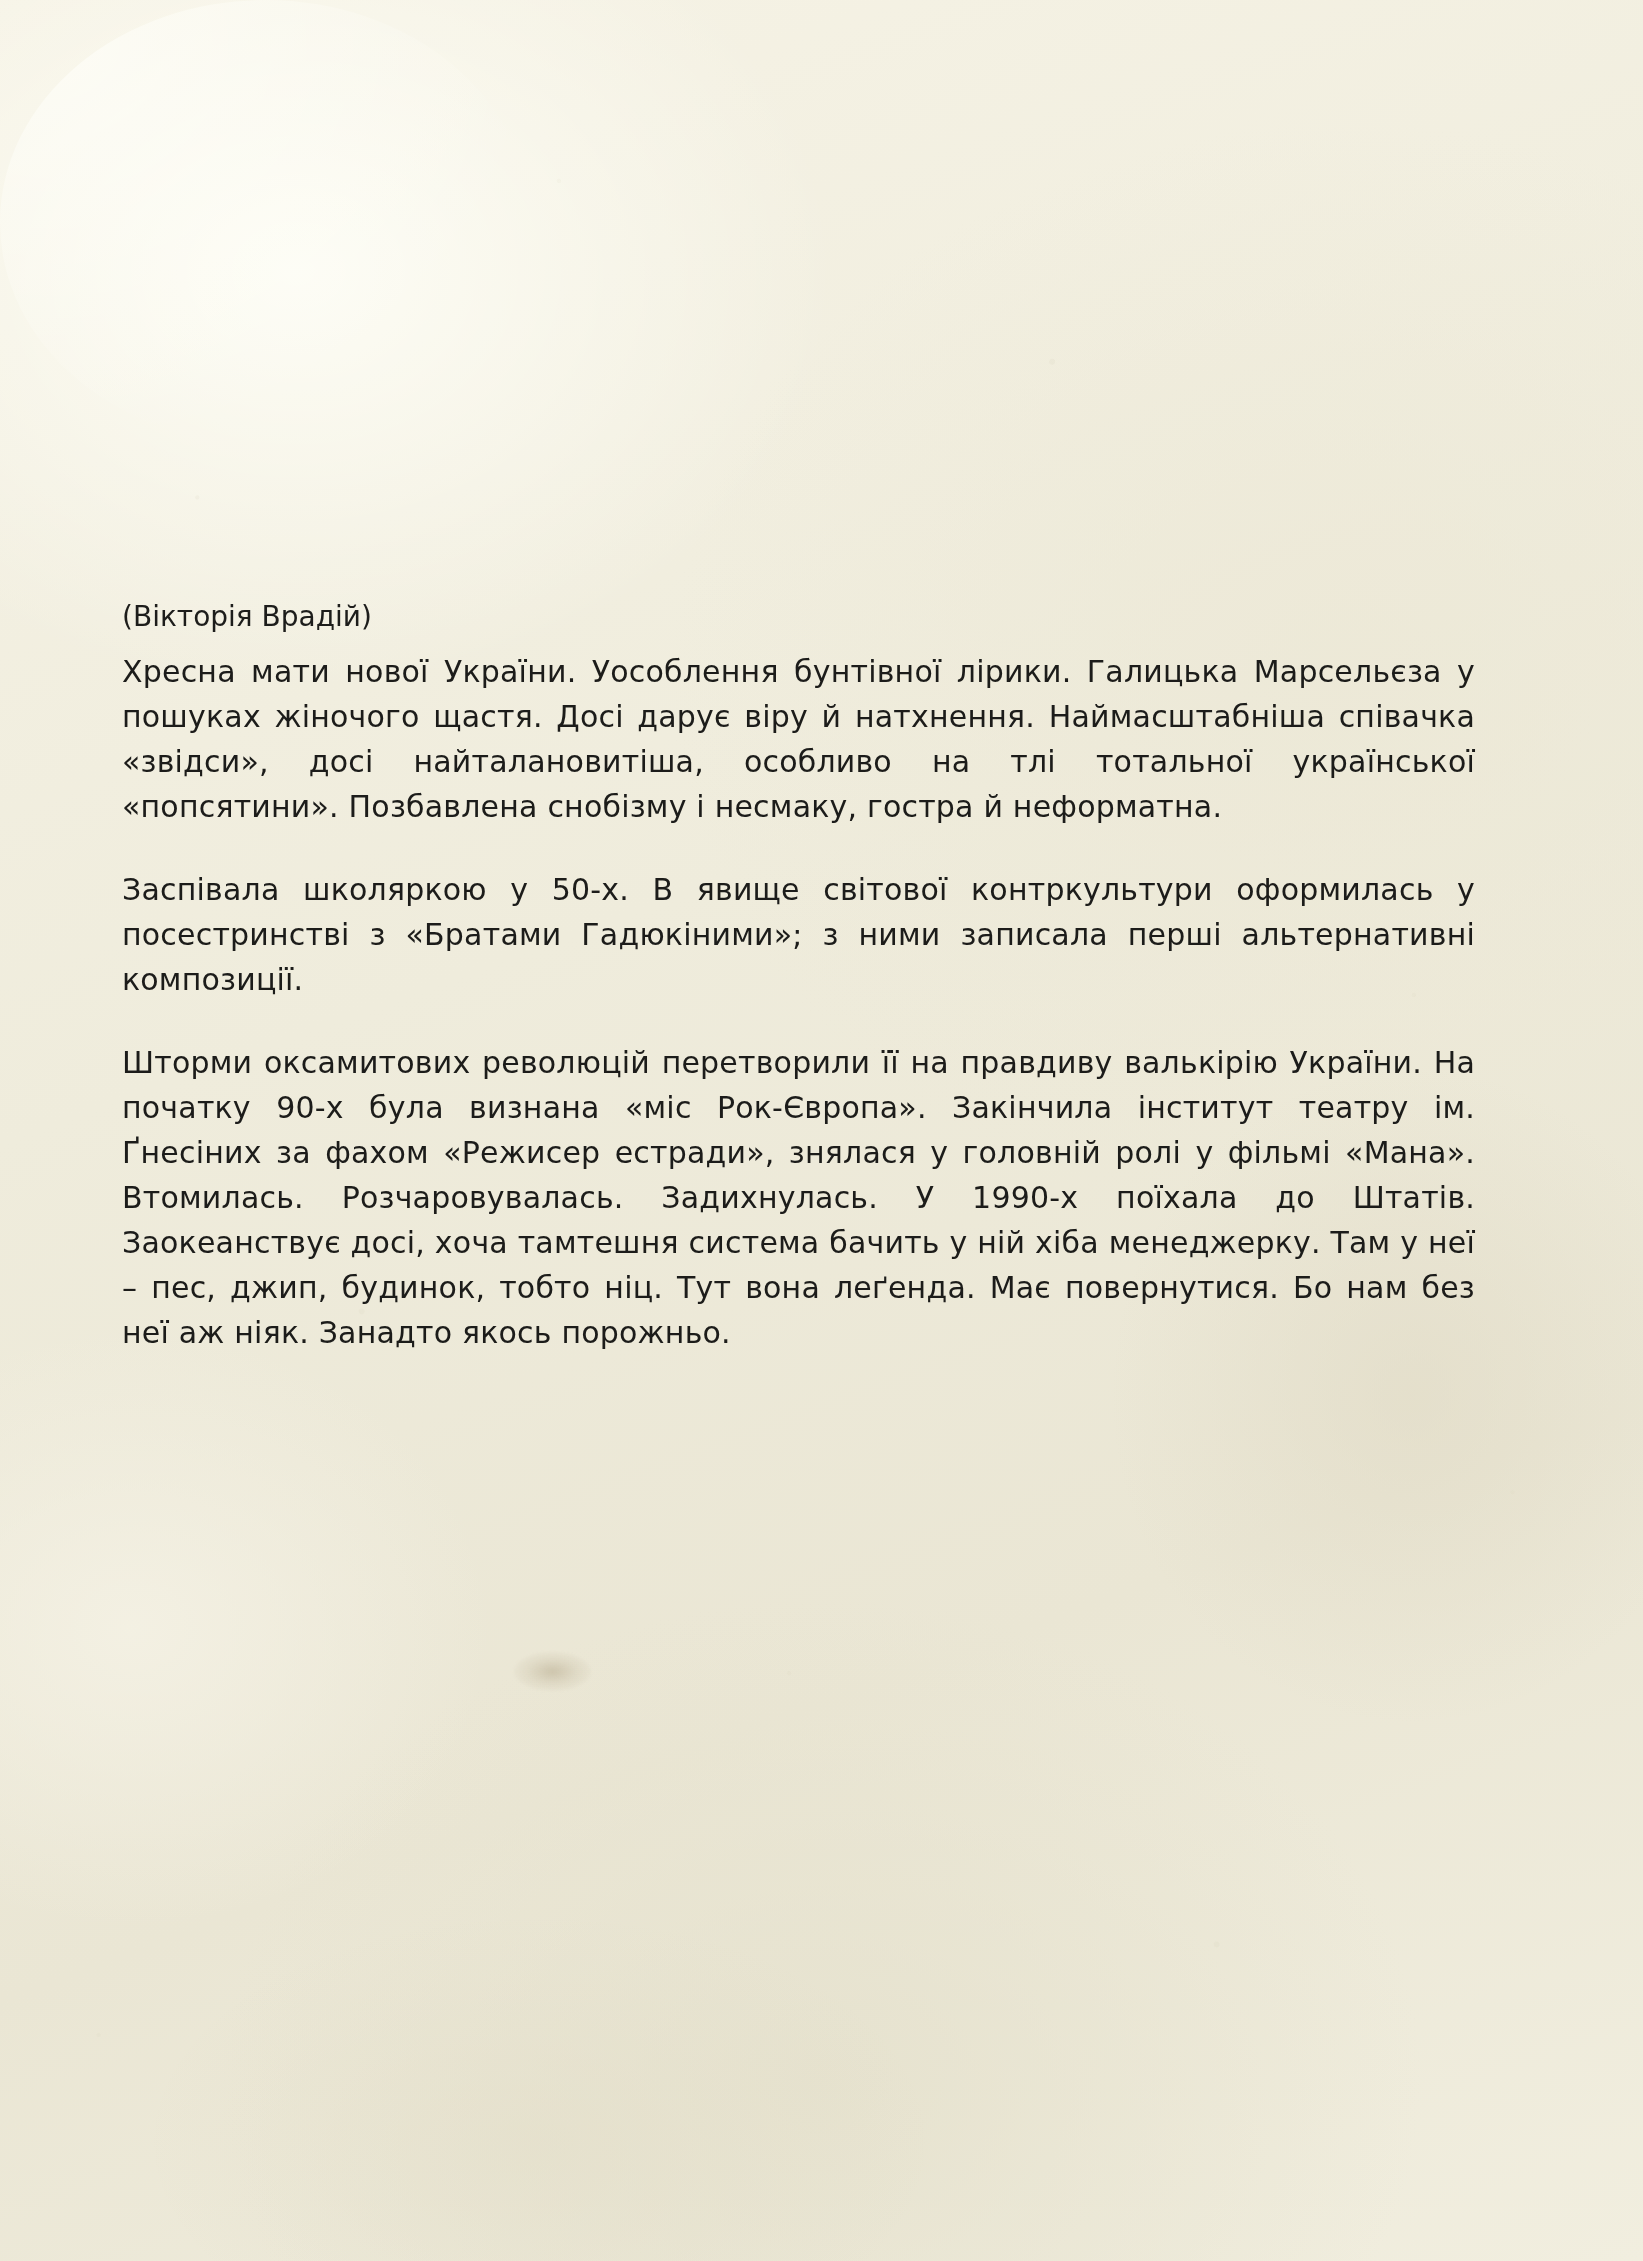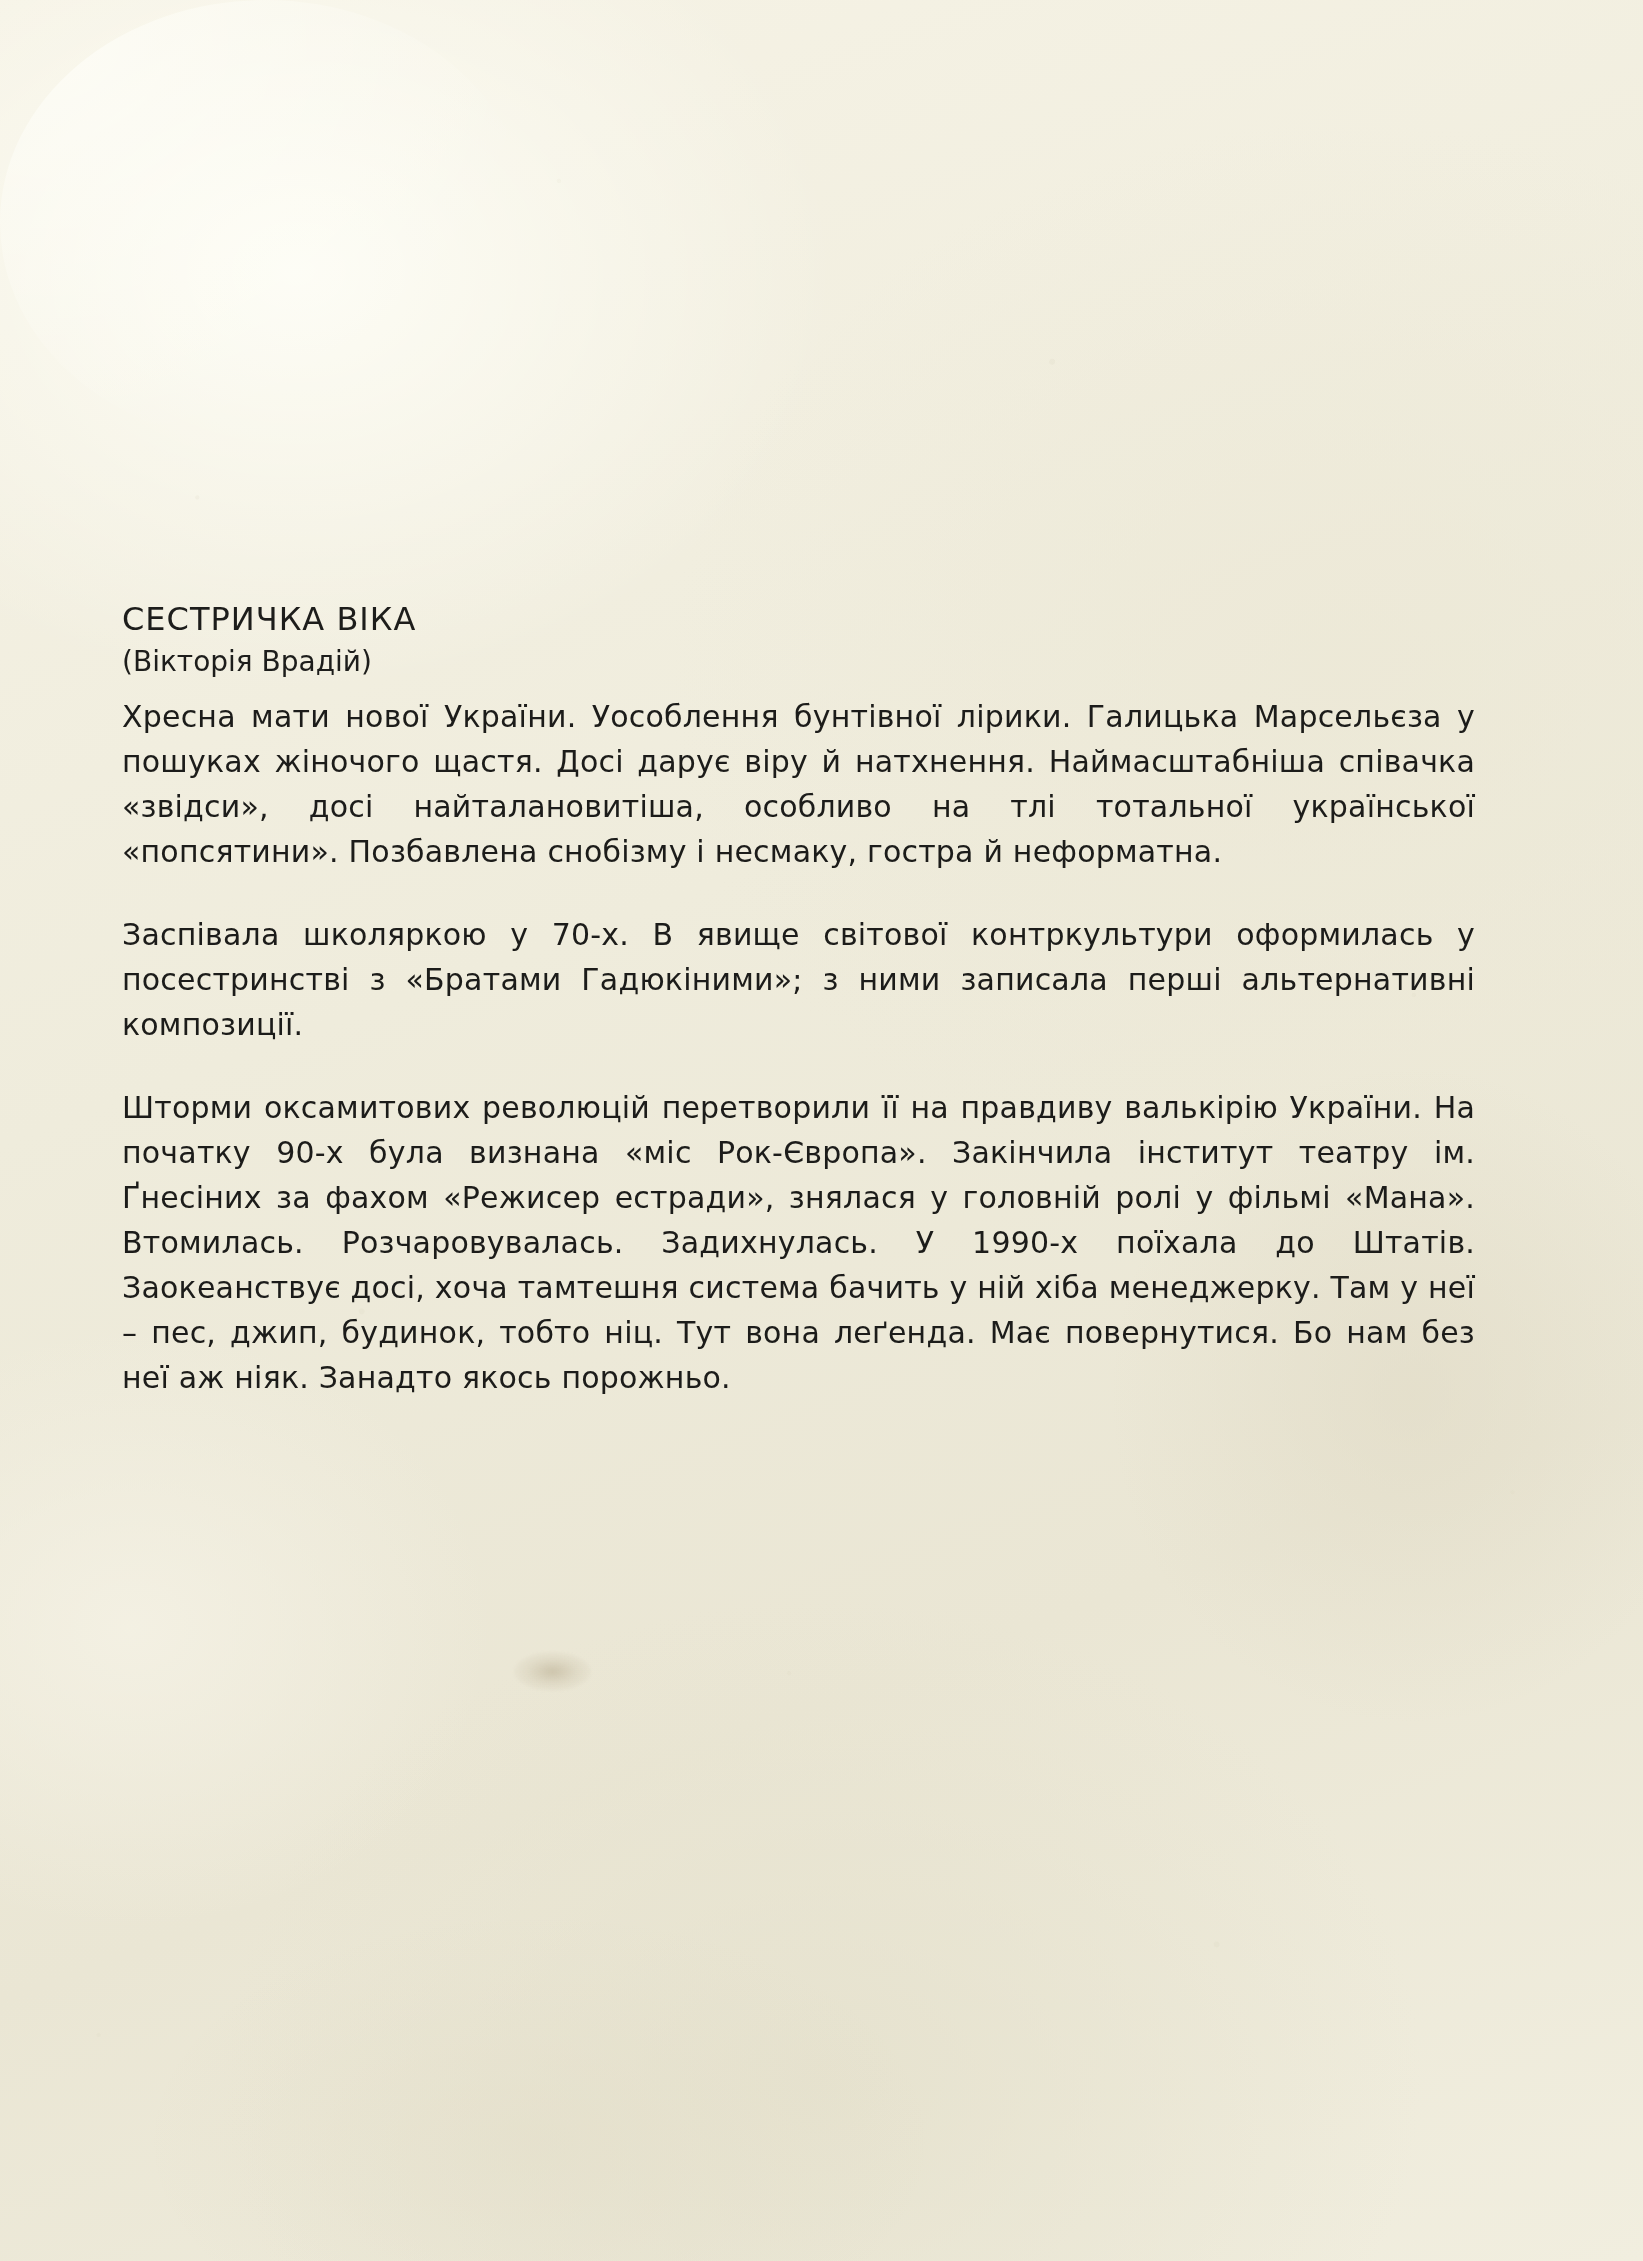--- a/index.html
+++ b/index.html
@@ -113,20 +113,19 @@
 <body>
 
 <div class="page">
   <div class="grain"></div>
   <div class="stain-b"></div>
   <div class="stain-c"></div>
   <div class="stain-d"></div>
   <div class="stain-a"></div>
 
   <div class="content">
-    <h1 class="title">СЕСТРИЧКА ВІКА</h1>
     <div class="subtitle">(Вікторія Врадій)</div>
     <p class="para first">Хресна мати нової України. Уособлення бунтівної лірики. Галицька Марсельєза у пошуках жіночого щастя. Досі дарує віру й натхнення. Наймасштабніша співачка «звідси», досі найталановитіша, особливо на тлі тотальної української «попсятини». Позбавлена снобізму і несмаку, гостра й неформатна.</p>
-    <p class="para">Заспівала школяркою у 70-х. В явище світової контркультури оформилась у посестринстві з «Братами Гадюкіними»; з ними записала перші альтернативні композиції.</p>
+    <p class="para">Заспівала школяркою у 50-х. В явище світової контркультури оформилась у посестринстві з «Братами Гадюкіними»; з ними записала перші альтернативні композиції.</p>
     <p class="para">Шторми оксамитових революцій перетворили її на правдиву валькірію України. На початку 90-х була визнана «міс Рок-Європа». Закінчила інститут театру ім. Ґнесіних за фахом «Режисер естради», знялася у головній ролі у фільмі «Мана». Втомилась. Розчаровувалась. Задихнулась. У 1990-х поїхала до Штатів. Заокеанствує досі, хоча тамтешня система бачить у ній хіба менеджерку. Там у неї – пес, джип, будинок, тобто ніц. Тут вона леґенда. Має повернутися. Бо нам без неї аж ніяк. Занадто якось порожньо.</p>
   </div>
 </div>
 
 
 </body></html>

